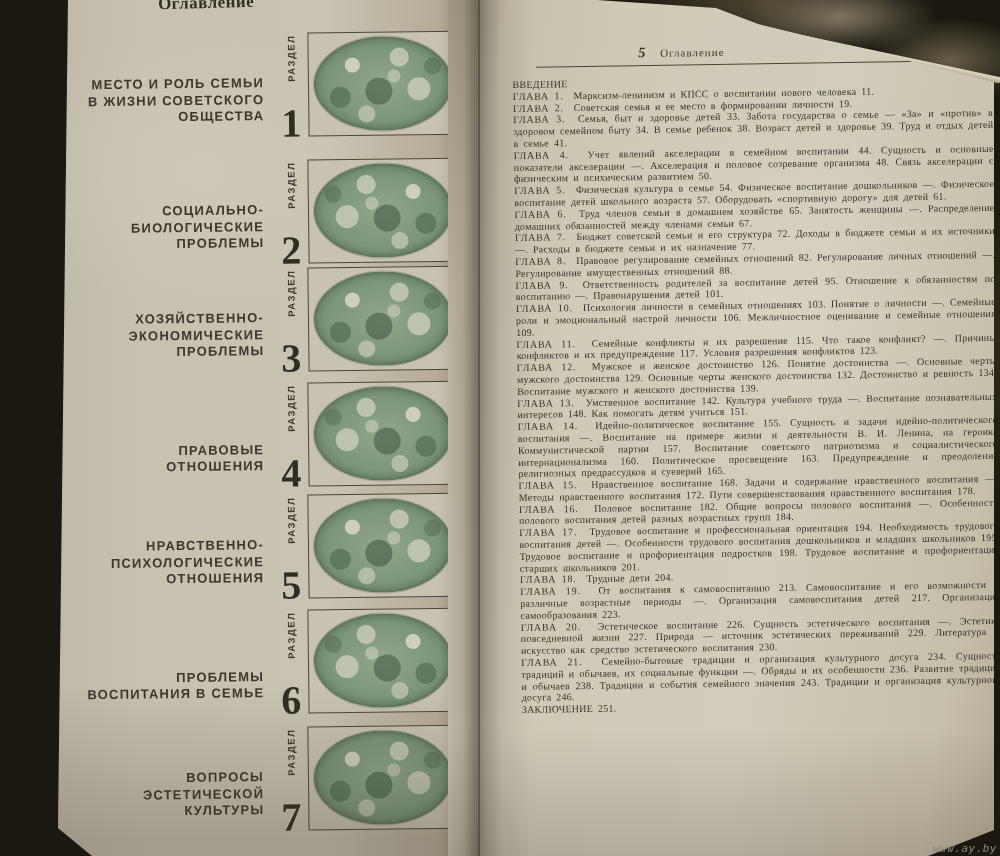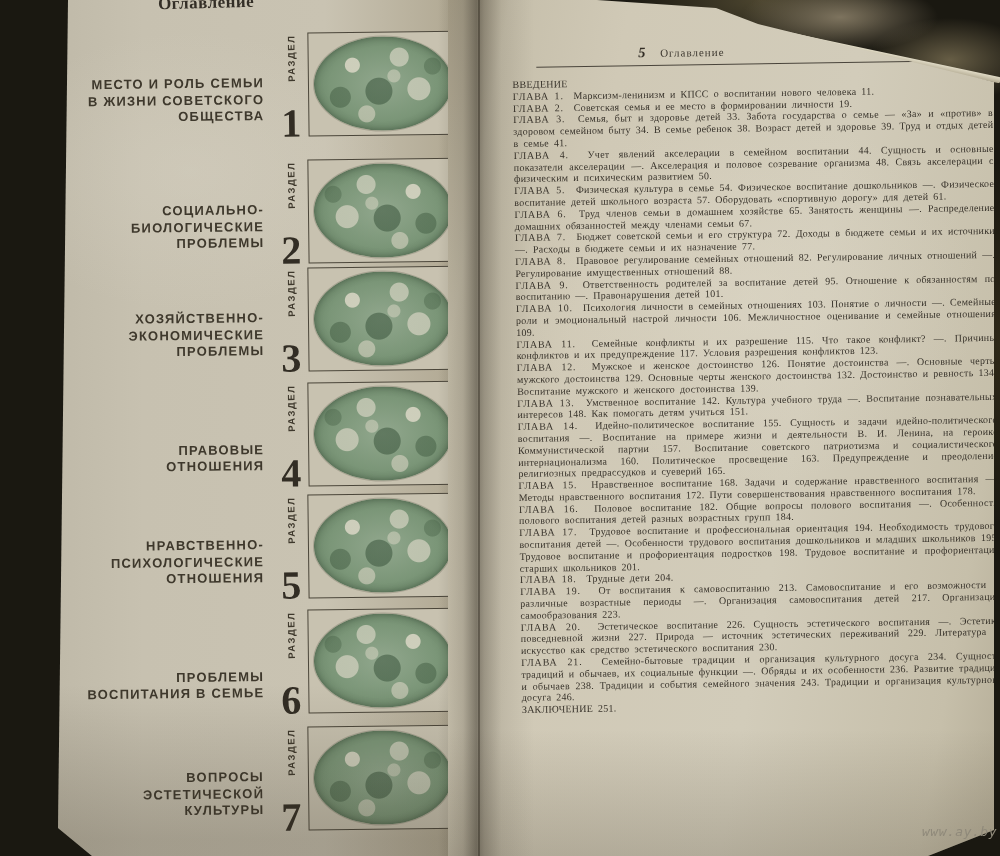--- a/index.html
+++ b/index.html
@@ -73,22 +73,22 @@
   .toc{margin-top:7px;font-size:10px;line-height:11.8px;letter-spacing:.25px;
       word-spacing:2.2px;text-align:justify;color:#38332b;}
   .toc p{margin:0;}
   .ch-label{letter-spacing:.8px;}
   
   .gutter{position:absolute;left:438px;top:0;width:96px;height:856px;z-index:5;pointer-events:none;
       background:linear-gradient(90deg,rgba(42,36,24,0) 0%,rgba(42,36,24,.18) 26%,
         rgba(30,25,16,.45) 40%,rgba(36,30,20,.30) 48%,rgba(42,36,24,.10) 66%,rgba(42,36,24,0) 100%);}
   .gutter::before{content:"";position:absolute;left:40px;top:0;width:2px;height:100%;
       background:rgba(25,20,12,.35);}
-  .watermark{position:absolute;right:3px;bottom:17px;z-index:6;
-      font-family:"DejaVu Sans Mono",monospace;font-size:13px;letter-spacing:.5px;
+  .watermark{position:absolute;right:3px;bottom:1px;z-index:6;
+      font-family:"DejaVu Sans Mono",monospace;font-size:11px;letter-spacing:.5px;
       color:#8f897a;font-style:italic;}
 </style>
 </head>
 <body>
 
 <div class="photo">
   <div class="bg"></div>
   <div class="page-edge"></div>
 
   <div class="left-page">

